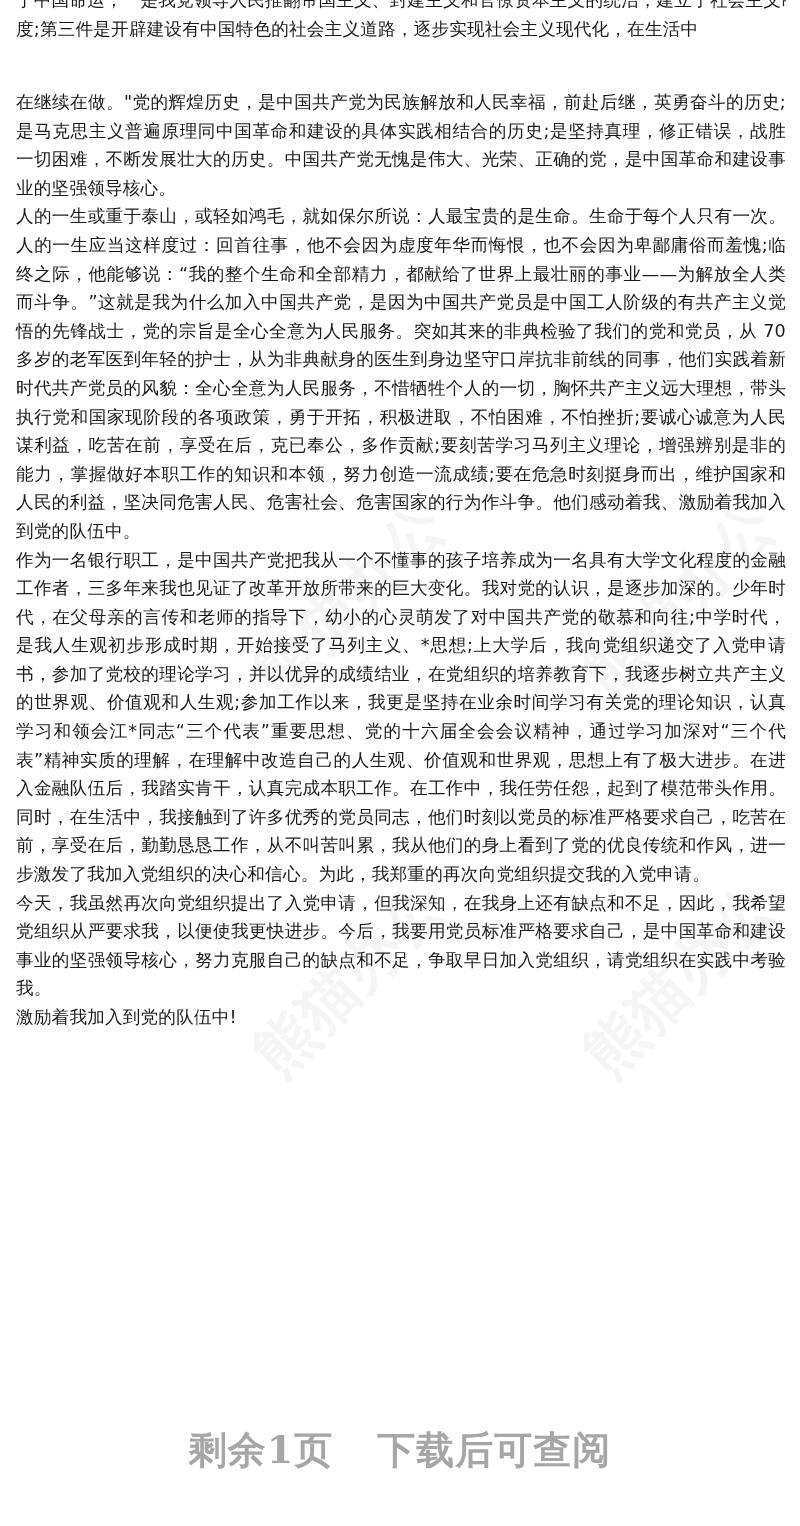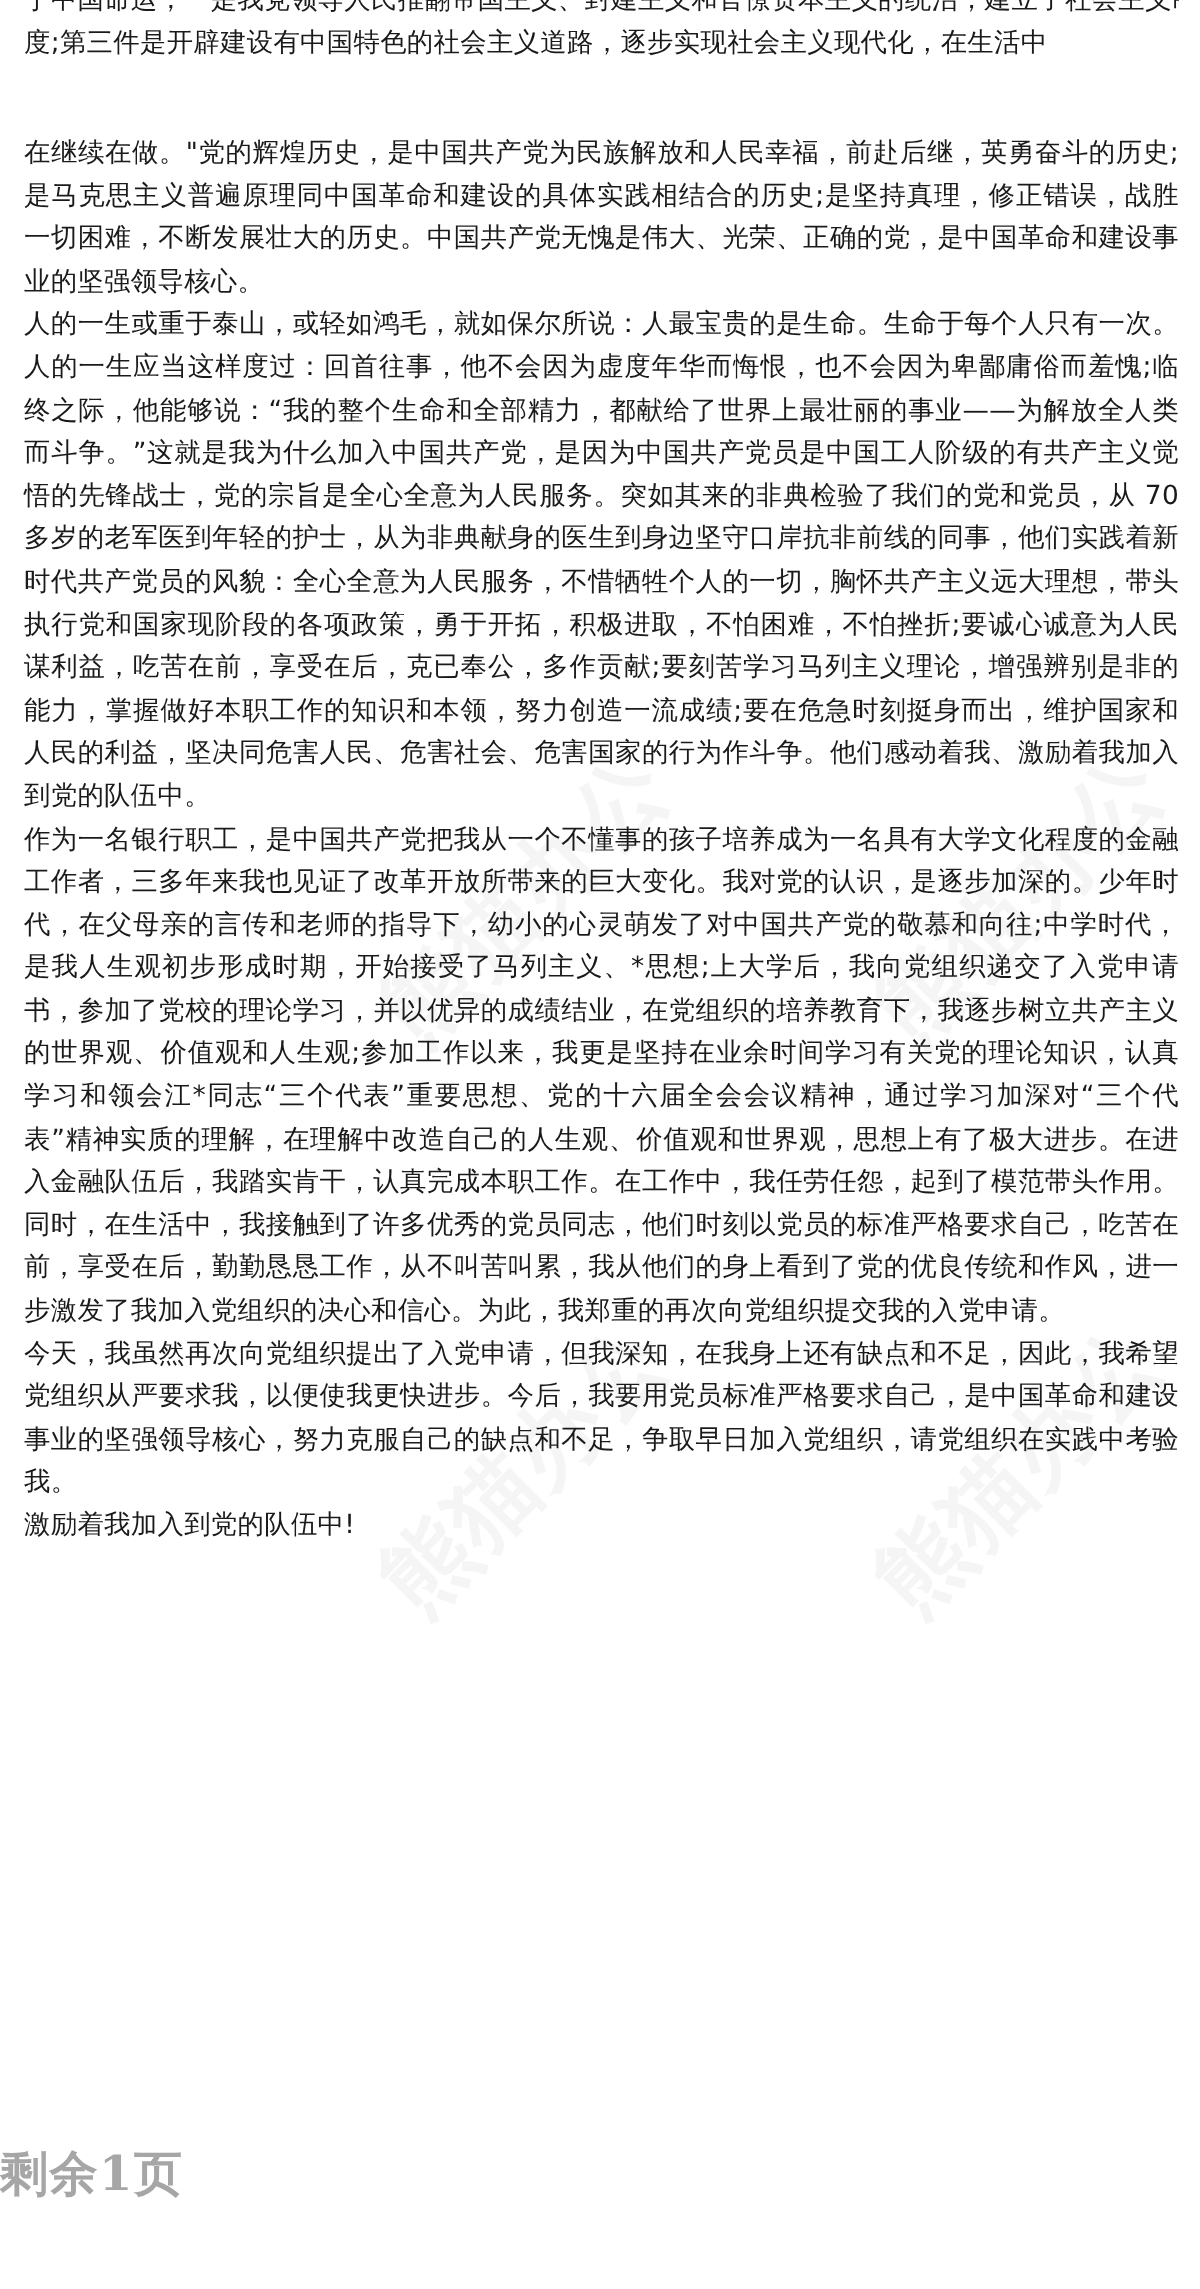--- a/index.html
+++ b/index.html
@@ -59,27 +59,27 @@
       white-space: nowrap;
       font-family: "DejaVu Sans", sans-serif;
     }
     .more-banner {
       position: absolute;
       left: 0;
       top: 1420px;
       width: 800px;
       height: 60px;
       display: flex;
-      justify-content: flex-start;
+      justify-content: center;
       align-items: center;
       gap: 44px;
       color: #a6a6a6;
       font-family: "DejaVu Serif", "Liberation Serif", serif;
       font-weight: bold;
-      font-size: 32px;
+      font-size: 38px;
       letter-spacing: 1px;
     }
   </style>
 </head>
 <body>
 
 <div class="page">
 
   <div class="cut-top">
     <span class="line">于中国命运，一是我党领导人民推翻帝国主义、封建主义和官僚资本主义的统治，建立了社会主义制</span>
@@ -94,15 +94,16 @@
   <div class="body-text">
     <p>在继续在做。"党的辉煌历史，是中国共产党为民族解放和人民幸福，前赴后继，英勇奋斗的历史;是马克思主义普遍原理同中国革命和建设的具体实践相结合的历史;是坚持真理，修正错误，战胜一切困难，不断发展壮大的历史。中国共产党无愧是伟大、光荣、正确的党，是中国革命和建设事业的坚强领导核心。</p>
     <p>人的一生或重于泰山，或轻如鸿毛，就如保尔所说：人最宝贵的是生命。生命于每个人只有一次。人的一生应当这样度过：回首往事，他不会因为虚度年华而悔恨，也不会因为卑鄙庸俗而羞愧;临终之际，他能够说：“我的整个生命和全部精力，都献给了世界上最壮丽的事业——为解放全人类而斗争。”这就是我为什么加入中国共产党，是因为中国共产党员是中国工人阶级的有共产主义觉悟的先锋战士，党的宗旨是全心全意为人民服务。突如其来的非典检验了我们的党和党员，从 70 多岁的老军医到年轻的护士，从为非典献身的医生到身边坚守口岸抗非前线的同事，他们实践着新时代共产党员的风貌：全心全意为人民服务，不惜牺牲个人的一切，胸怀共产主义远大理想，带头执行党和国家现阶段的各项政策，勇于开拓，积极进取，不怕困难，不怕挫折;要诚心诚意为人民谋利益，吃苦在前，享受在后，克已奉公，多作贡献;要刻苦学习马列主义理论，增强辨别是非的能力，掌握做好本职工作的知识和本领，努力创造一流成绩;要在危急时刻挺身而出，维护国家和人民的利益，坚决同危害人民、危害社会、危害国家的行为作斗争。他们感动着我、激励着我加入到党的队伍中。</p>
     <p>作为一名银行职工，是中国共产党把我从一个不懂事的孩子培养成为一名具有大学文化程度的金融工作者，三多年来我也见证了改革开放所带来的巨大变化。我对党的认识，是逐步加深的。少年时代，在父母亲的言传和老师的指导下，幼小的心灵萌发了对中国共产党的敬慕和向往;中学时代，是我人生观初步形成时期，开始接受了马列主义、*思想;上大学后，我向党组织递交了入党申请书，参加了党校的理论学习，并以优异的成绩结业，在党组织的培养教育下，我逐步树立共产主义的世界观、价值观和人生观;参加工作以来，我更是坚持在业余时间学习有关党的理论知识，认真学习和领会江*同志“三个代表”重要思想、党的十六届全会会议精神，通过学习加深对“三个代表”精神实质的理解，在理解中改造自己的人生观、价值观和世界观，思想上有了极大进步。在进入金融队伍后，我踏实肯干，认真完成本职工作。在工作中，我任劳任怨，起到了模范带头作用。同时，在生活中，我接触到了许多优秀的党员同志，他们时刻以党员的标准严格要求自己，吃苦在前，享受在后，勤勤恳恳工作，从不叫苦叫累，我从他们的身上看到了党的优良传统和作风，进一步激发了我加入党组织的决心和信心。为此，我郑重的再次向党组织提交我的入党申请。</p>
     <p>今天，我虽然再次向党组织提出了入党申请，但我深知，在我身上还有缺点和不足，因此，我希望党组织从严要求我，以便使我更快进步。今后，我要用党员标准严格要求自己，是中国革命和建设事业的坚强领导核心，努力克服自己的缺点和不足，争取早日加入党组织，请党组织在实践中考验我。</p>
     <p>激励着我加入到党的队伍中!</p>
   </div>
 
   <div class="more-banner">
     <span>剩余1页</span>
+    <span>下载后可查阅</span>
   </div>
 
 </div>
 
 </body></html>

